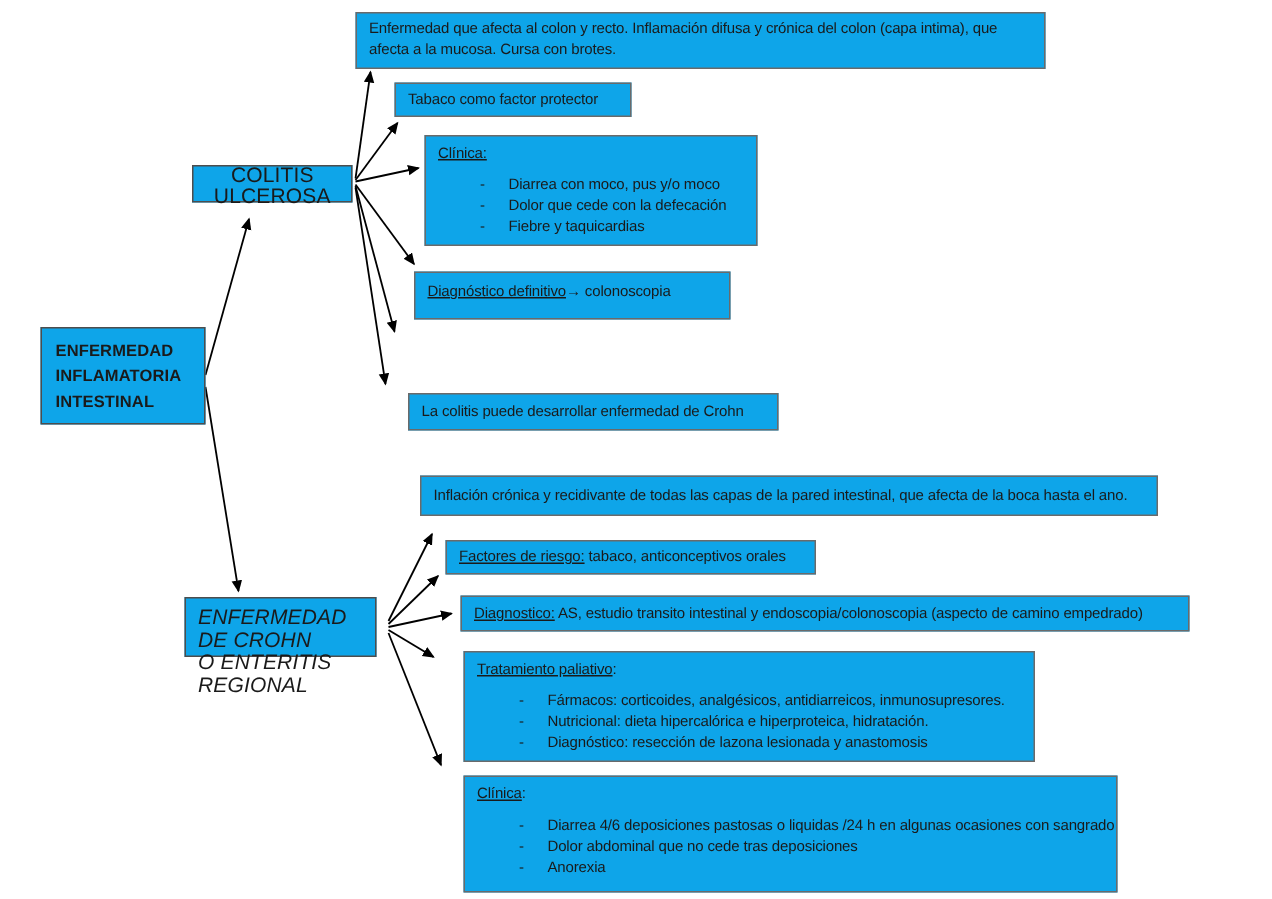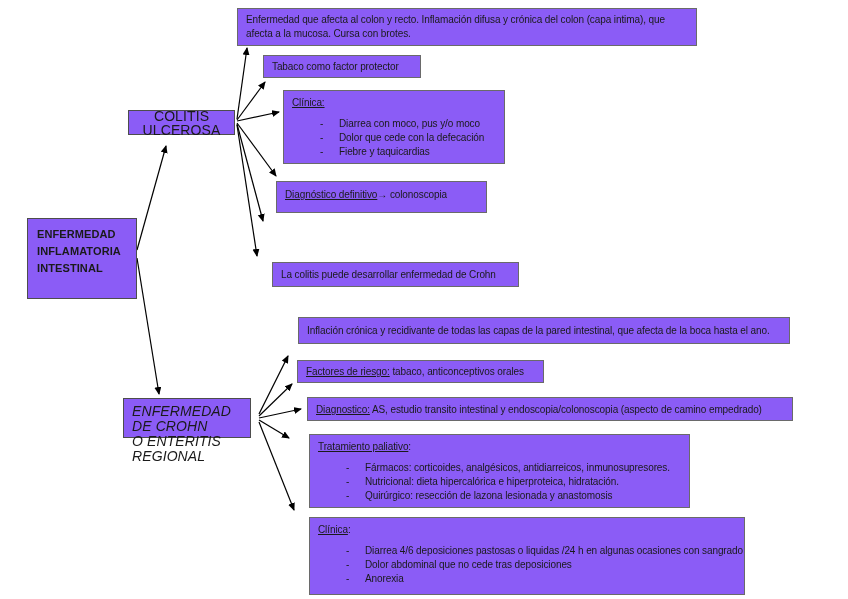--- a/index.html
+++ b/index.html
@@ -10,21 +10,21 @@
     background: #ffffff;
     font-family: "Liberation Sans", sans-serif;
     color: #1a1a1a;
     overflow: hidden;
   }
   svg.edges { position: absolute; left: 0; top: 0; width: 848px; height: 599px; }
   .box {
     position: absolute;
     box-sizing: border-box;
     border: 1px solid #6a6a6a;
-    background: #8b5cf6;
+    background: #0ea5e9;
     font-size: 10px;
     line-height: 14px;
     letter-spacing: -0.1px;
     padding: 4px 8px;
   }
   .node {
     border-color: #4d4d4d;
     font-size: 14px;
     letter-spacing: 0.1px;
   }
@@ -66,21 +66,21 @@
     <line x1="237" y1="124" x2="263" y2="221" stroke="#000" stroke-width="1.2" marker-end="url(#ah)"></line>
     <line x1="237" y1="125" x2="257" y2="256" stroke="#000" stroke-width="1.2" marker-end="url(#ah)"></line>
 
     <line x1="259" y1="414" x2="288" y2="356" stroke="#000" stroke-width="1.2" marker-end="url(#ah)"></line>
     <line x1="259" y1="416" x2="292" y2="384" stroke="#000" stroke-width="1.2" marker-end="url(#ah)"></line>
     <line x1="259" y1="418" x2="301" y2="409" stroke="#000" stroke-width="1.2" marker-end="url(#ah)"></line>
     <line x1="259" y1="420" x2="289" y2="438" stroke="#000" stroke-width="1.2" marker-end="url(#ah)"></line>
     <line x1="259" y1="422" x2="294" y2="510" stroke="#000" stroke-width="1.2" marker-end="url(#ah)"></line>
   </svg>
 
-  <div class="box root pre" style="left:27px; top:218px; width:110px; height:81px;">ENFERMEDAD
+  <div class="box root pre" style="left:27px; top:218px; width:110px; height:65px;">ENFERMEDAD
 INFLAMATORIA
 INTESTINAL</div>
 
   <div class="box node center" style="left:128px; top:110px; width:107px; height:25px;">COLITIS ULCEROSA</div>
 
   <div class="box" style="left:237px; top:8px; width:460px; min-height:36px;">
     <span>Enfermedad que afecta al colon y recto. Inflamación difusa y crónica del colon (capa intima), que afecta a la mucosa. Cursa con brotes.</span>
   </div>
 
   <div class="box nowrap" style="left:263px; top:55px; width:158px; height:23px;">
@@ -107,21 +107,21 @@
   </div>
 
 
   <div class="box nowrap" style="left:272px; top:262px; width:247px; height:25px; padding-top:5px;">
     <span>La colitis puede desarrollar enfermedad de Crohn</span>
   </div>
 
   <div class="box node pre" style="left:123px; top:398px; width:128px; height:40px; padding-top:5px; line-height:15px;font-style:italic;">ENFERMEDAD DE CROHN
 O ENTERITIS REGIONAL</div>
 
-  <div class="box nowrap" style="left:298px; top:317px; width:492px; height:27px; padding-top:6px;">
+  <div class="box nowrap" style="left:280px; top:317px; width:492px; height:27px; padding-top:6px;">
     <span>Inflación crónica y recidivante de todas las capas de la pared intestinal, que afecta de la boca hasta el ano.</span>
   </div>
 
   <div class="box nowrap" style="left:297px; top:360px; width:247px; height:23px;">
     <span class="head">Factores de riesgo:</span><span> tabaco, anticonceptivos orales</span>
   </div>
 
   <div class="box nowrap" style="left:307px; top:397px; width:486px; height:24px; padding-top:5px;">
     <span class="head">Diagnostico:</span><span> AS, estudio transito intestinal y endoscopia/colonoscopia (aspecto de camino empedrado)</span>
   </div>
@@ -129,21 +129,21 @@
   <div class="box" style="left:309px; top:434px; width:381px; min-height:74px; padding-top:5px;">
     <span class="head">Tratamiento paliativo</span><span>:</span>
     <div class="list">
       <div class="li">
           <span>Fármacos: corticoides, analgésicos, antidiarreicos, inmunosupresores.</span>
         </div>
       <div class="li">
           <span>Nutricional: dieta hipercalórica e hiperproteica, hidratación.</span>
         </div>
       <div class="li">
-          <span>Quirúrgico: resección de lazona lesionada y anastomosis</span>
+          <span>Diagnóstico: resección de lazona lesionada y anastomosis</span>
         </div>
     </div>
   </div>
 
   <div class="box" style="left:309px; top:517px; width:436px; min-height:78px; padding-top:5px;">
     <span class="head">Clínica</span><span>:</span>
     <div class="list">
       <div class="li">
           <span>Diarrea 4/6 deposiciones pastosas o liquidas /24 h en algunas ocasiones con sangrado</span>
         </div>

